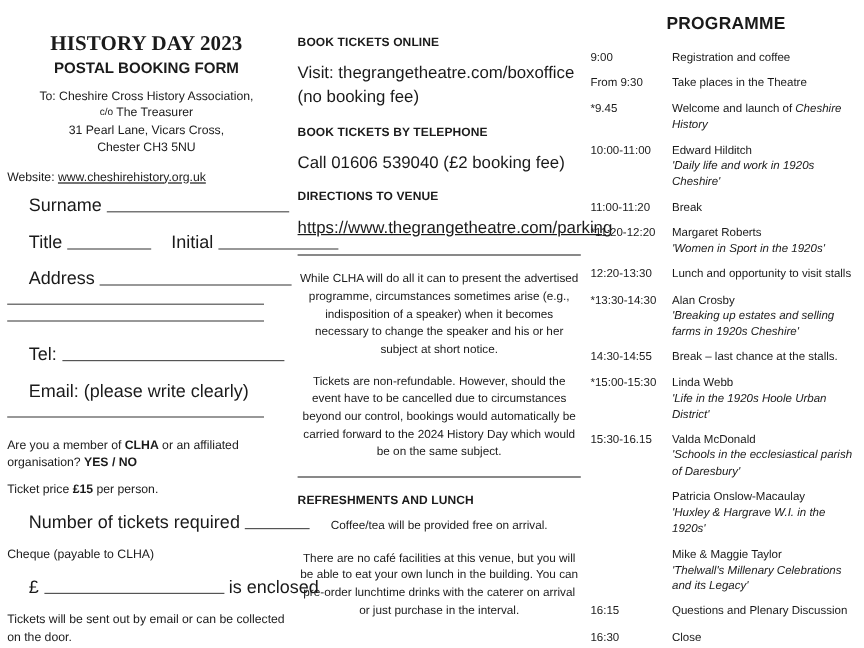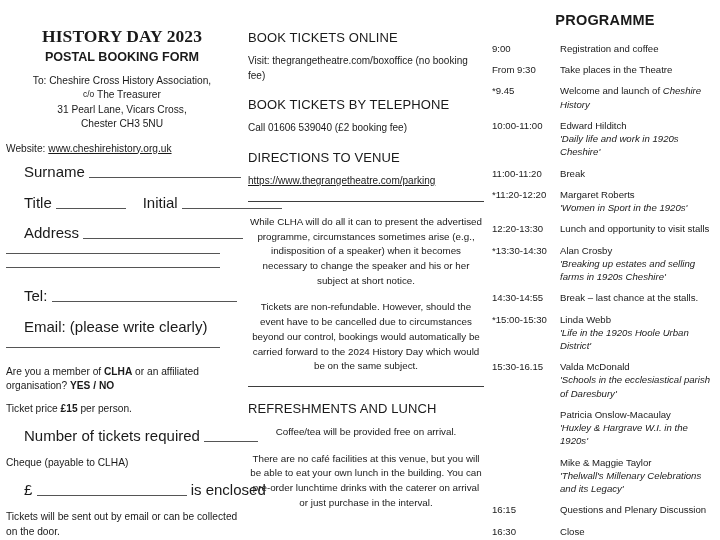--- a/index.html
+++ b/index.html
@@ -97,27 +97,27 @@
   .ul-md  { width: 70px; }
   .ul-lg  { width: 100px; }
   .ul-xl  { width: 150px; }
   .ul-sur { width: 152px; }
   .ul-addr{ width: 160px; }
   .ul-tel { width: 185px; }
   b { font-weight: bold; }
 
   
   .mid-head {
-    font-size: 13px;
-    font-weight: normal;
+    font-size: 10px;
+    font-weight: bold;
     margin: 0 0 9px 0;
     letter-spacing: 0.1px;
   }
   .mid-p {
-    font-size: 10px;
+    font-size: 14px;
     line-height: 1.45;
     margin: 0 0 14px 0;
   }
   .mid-p.last { margin-bottom: 13px; }
   .divider {
     border: none;
     border-top: 1.6px solid #3d3d3d;
     margin: 5px 0 13px 0;
     width: 100%;
   }

